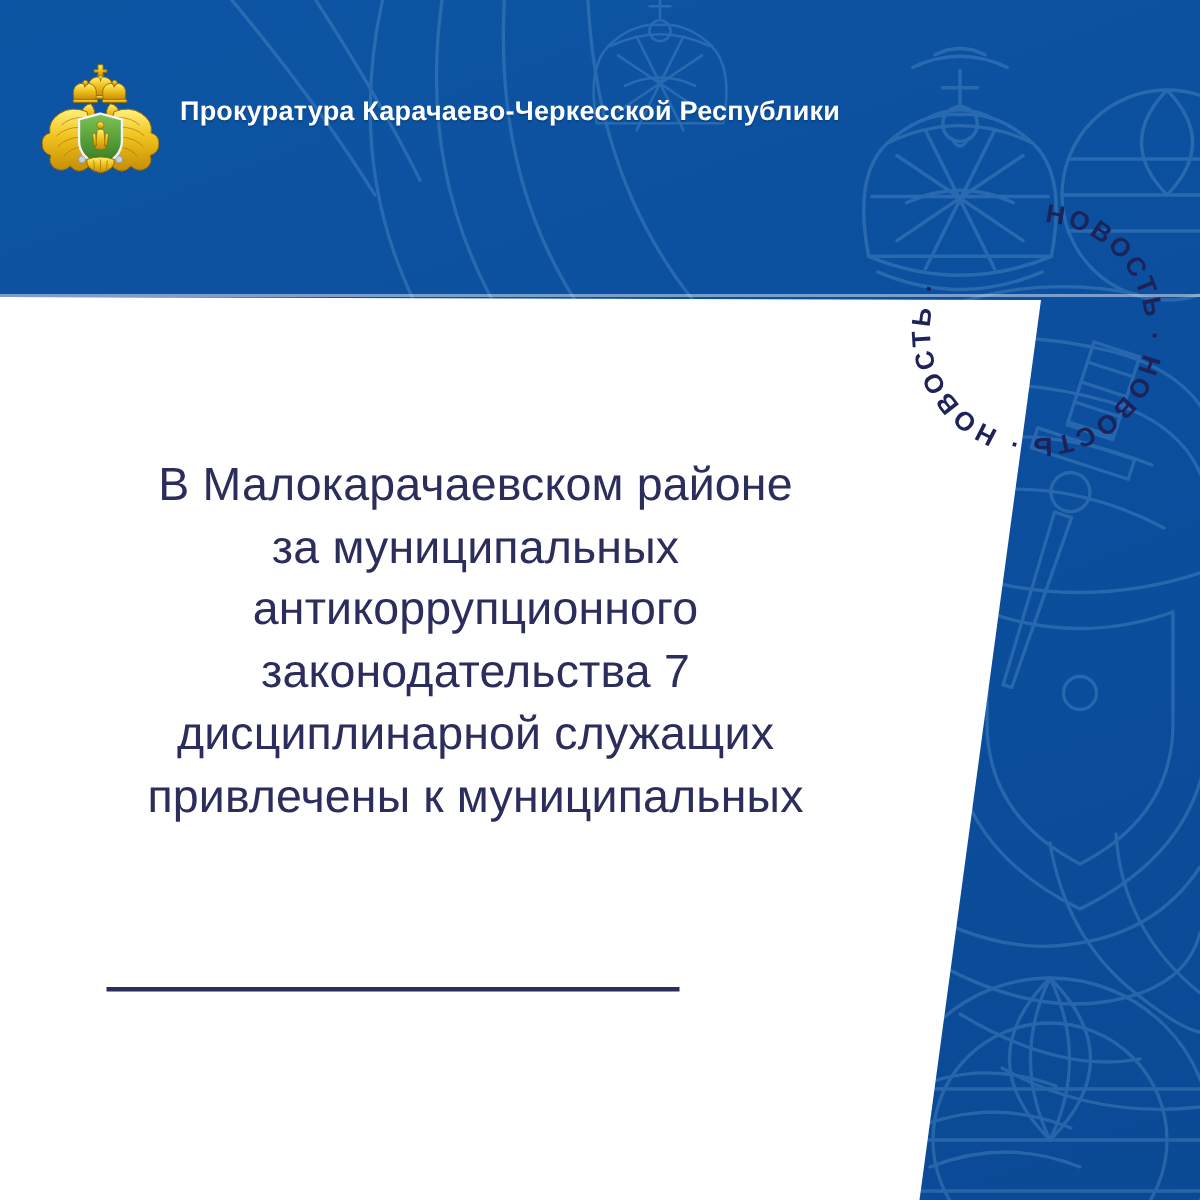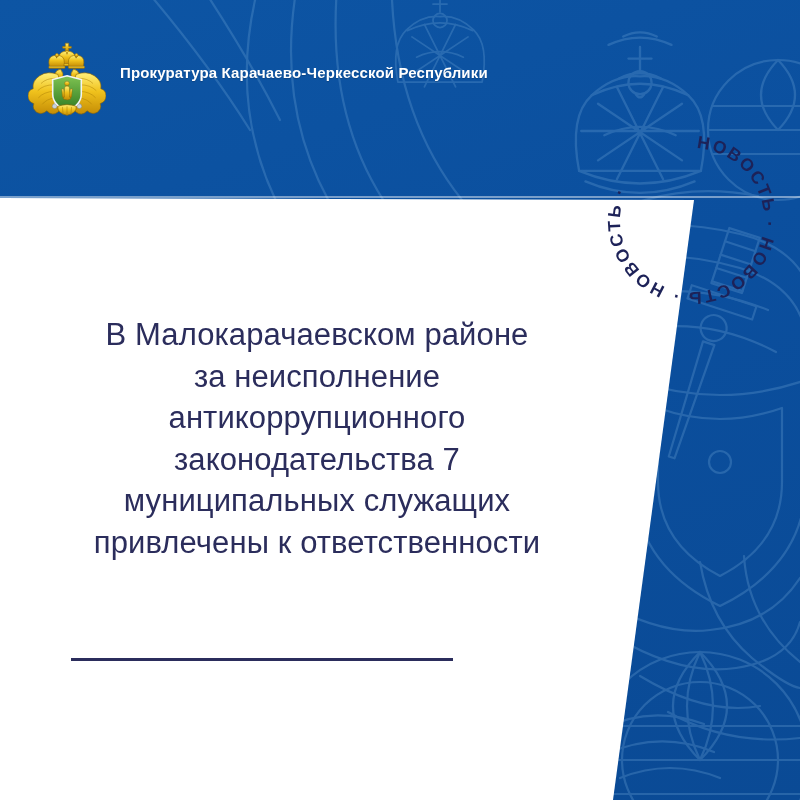--- a/index.html
+++ b/index.html
@@ -48,21 +48,21 @@
   }
   .emblem {
     position: absolute;
     left: 28px; top: 38px;
     width: 78px; height: 78px;
   }
   .emblem svg { display: block; width: 78px; height: 78px; }
   .org-title {
     position: absolute;
     left: 120px; top: 64px;
-    font-size: 15px;
+    font-size: 18px;
     font-weight: bold;
     color: #ffffff;
     letter-spacing: .15px;
     white-space: nowrap;
     text-shadow: 0 1px 1px rgba(0,0,0,.18);
   }
 
   
   .card {
     position: absolute;
@@ -71,21 +71,21 @@
     height: 602px;
     background: #ffffff;
     z-index: 3;
     -webkit-clip-path: polygon(0 0, 694px 2px, 613px 602px, 0 602px);
     clip-path: polygon(0 0, 694px 2px, 613px 602px, 0 602px);
   }
 
   .headline {
     position: absolute;
     left: 48px;
-    top: 116px;
+    top: 104px;
     width: 538px;
     text-align: center;
     font-size: 31px;
     line-height: 1.34;
     font-weight: normal;
     color: #2b2d5c;
     letter-spacing: .1px;
   }
 
   .divider {
@@ -290,25 +290,25 @@
         </g>
       </svg>
     </div>
     <div class="org-title">Прокуратура Карачаево-Черкесской Республики</div>
     <div class="header-rule"></div>
   </div>
 
   <div class="card">
     <div class="headline">
       <span>В Малокарачаевском районе</span><br>
-      <span>за неисполнение</span><br>
+      <span>за муниципальных</span><br>
       <span>антикоррупционного</span><br>
       <span>законодательства 7</span><br>
-      <span>муниципальных служащих</span><br>
-      <span>привлечены к ответственности</span><br>
+      <span>дисциплинарной служащих</span><br>
+      <span>привлечены к муниципальных</span><br>
     </div>
     <div class="divider"></div>
   </div>
 
   <div class="badge">
     <svg width="176" height="176" viewBox="0 0 176 176" xmlns="http://www.w3.org/2000/svg">
       <defs>
         <path id="ringpath" d="M 88,88 m 0,-72 a 72,72 0 1,1 0,144 a 72,72 0 1,1 0,-144"></path>
       </defs>
       <text>

